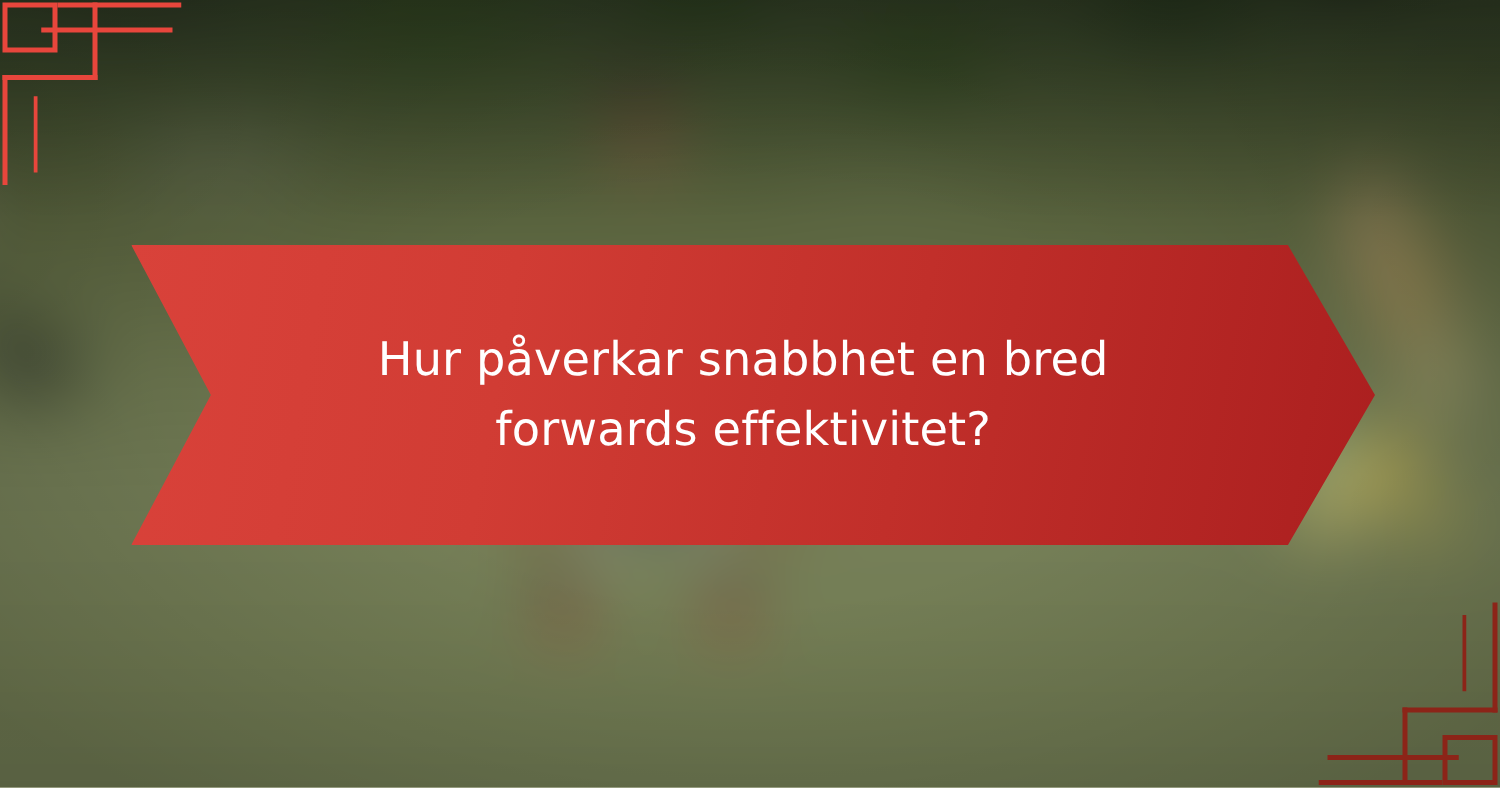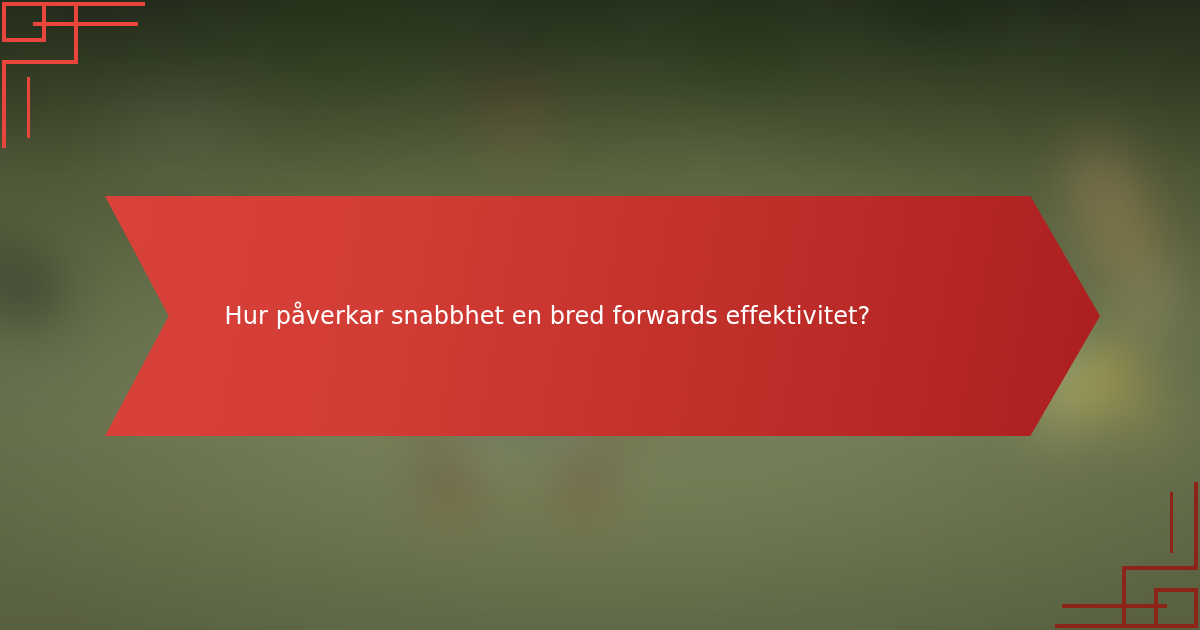--- a/index.html
+++ b/index.html
@@ -118,24 +118,24 @@
     -webkit-clip-path: polygon(0% 0%, 93.0% 0%, 100% 50%, 93.0% 100%, 0% 100%, 6.4% 50%);
     clip-path: polygon(0% 0%, 93.0% 0%, 100% 50%, 93.0% 100%, 0% 100%, 6.4% 50%);
     display:flex;
     align-items:center;
     justify-content:center;
   }
 
   .ribbon-title {
     width:740px;
     margin-left:-16px;
-    text-align:left;
+    text-align:center;
     color:#ffffff;
     font-family:"DejaVu Sans", sans-serif;
-    font-size:24px;
+    font-size:37px;
     font-weight:400;
     line-height:1.52;
     letter-spacing:.1px;
     text-rendering:optimizeLegibility;
   }
 </style>
 </head>
 <body>
 
 <div id="stage">

